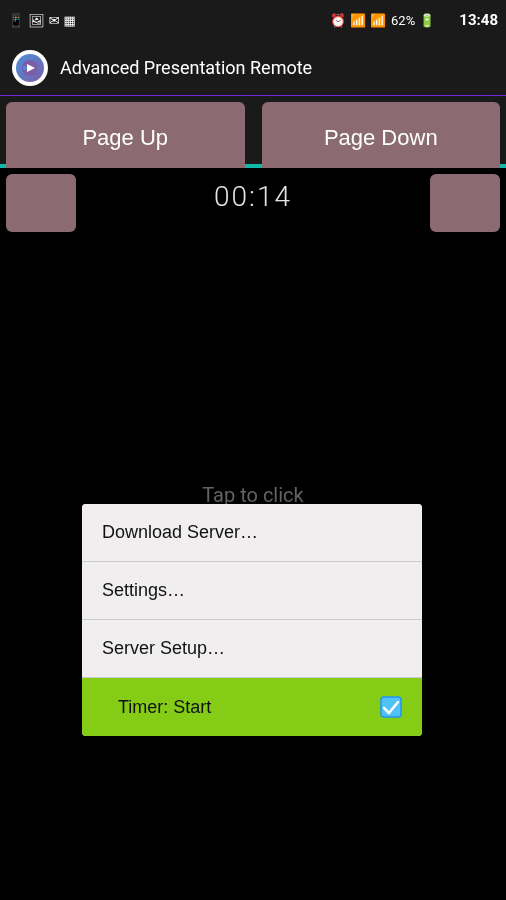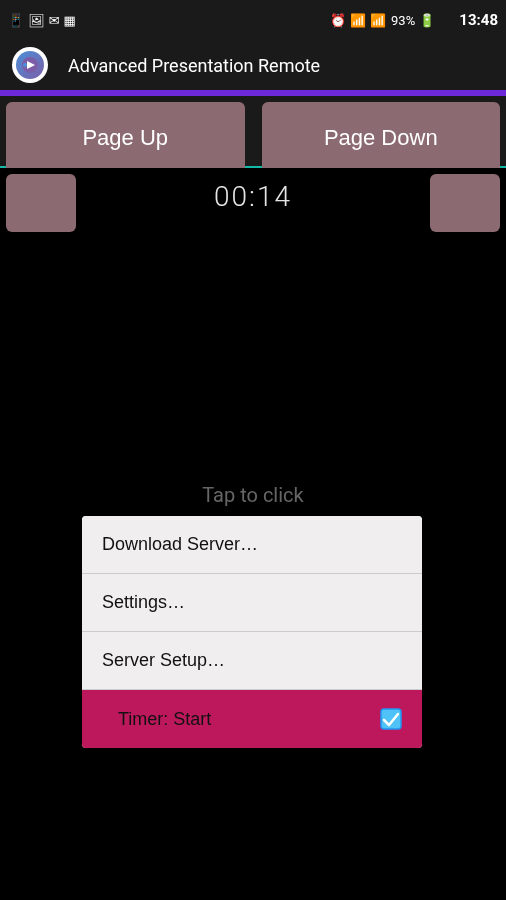--- a/index.html
+++ b/index.html
@@ -50,22 +50,22 @@
     }
 
     
     #title-bar {
       width: 506px;
       height: 56px;
       background: #1a1a1a;
       display: flex;
       align-items: center;
       padding: 0 12px;
-      gap: 20px;
-      border-bottom: 6px solid #6d28d9;
+      gap: 12px;
+      border-bottom: 1px solid #6d28d9;
     }
     .app-logo {
       width: 36px;
       height: 36px;
       background: #fff;
       border-radius: 50%;
       display: flex;
       align-items: center;
       justify-content: center;
       flex-shrink: 0;
@@ -86,21 +86,21 @@
       font-size: 18px;
       font-weight: 400;
     }
 
     
     #nav-buttons {
       width: 506px;
       height: 72px;
       display: flex;
       background: #1a1a1a;
-      border-bottom: 2px solid #14b8a6;
+      border-bottom: 4px solid #14b8a6;
     }
     .nav-btn {
       flex: 1;
       height: 72px;
       background: #8b6a72;
       border: none;
       color: #fff;
       font-size: 22px;
       font-weight: 400;
       cursor: pointer;
@@ -141,21 +141,21 @@
       text-align: center;
       color: #666;
       font-size: 20px;
       line-height: 1.5;
     }
 
     
     #context-menu {
       position: absolute;
       left: 82px;
-      top: 348px;
+      top: 336px;
       width: 340px;
       background: #f0eeee;
       border-radius: 4px;
       box-shadow: 0 4px 16px rgba(0,0,0,0.5);
       z-index: 10;
       overflow: hidden;
     }
     .menu-item {
       width: 100%;
       padding: 18px 20px;
@@ -166,21 +166,21 @@
       display: flex;
       align-items: center;
       justify-content: space-between;
       border: none;
       text-align: left;
     }
     .menu-item:not(:last-child) {
       border-bottom: 1px solid #ccc;
     }
     .menu-item-highlighted {
-      background: #be185d;
+      background: #84cc16;
       padding-left: 36px;
     }
     .checkbox-icon {
       width: 22px;
       height: 22px;
       color: #4fc3f7;
       font-size: 20px;
     }
     .bottom-btn-left {
       position: absolute;
@@ -215,21 +215,21 @@
   <div class="status-left">
     <span class="status-icon">📱</span>
     <span class="status-icon">🖼</span>
     <span class="status-icon">✉</span>
     <span class="status-icon">▦</span>
   </div>
   <div class="status-right">
     <span class="status-icon">⏰</span>
     <span class="status-icon">📶</span>
     <span class="status-icon">📶</span>
-    <span class="status-icon">93%</span>
+    <span class="status-icon">62%</span>
     <span class="status-icon">🔋</span>
     <span class="status-time">13:48</span>
   </div>
 </div>
 
 <div id="title-bar">
   <div class="app-logo">
     <div class="app-logo-inner">
       <svg width="20" height="20" viewBox="0 0 20 20">
         <circle cx="10" cy="10" r="8" fill="#7b5ea7"></circle>

